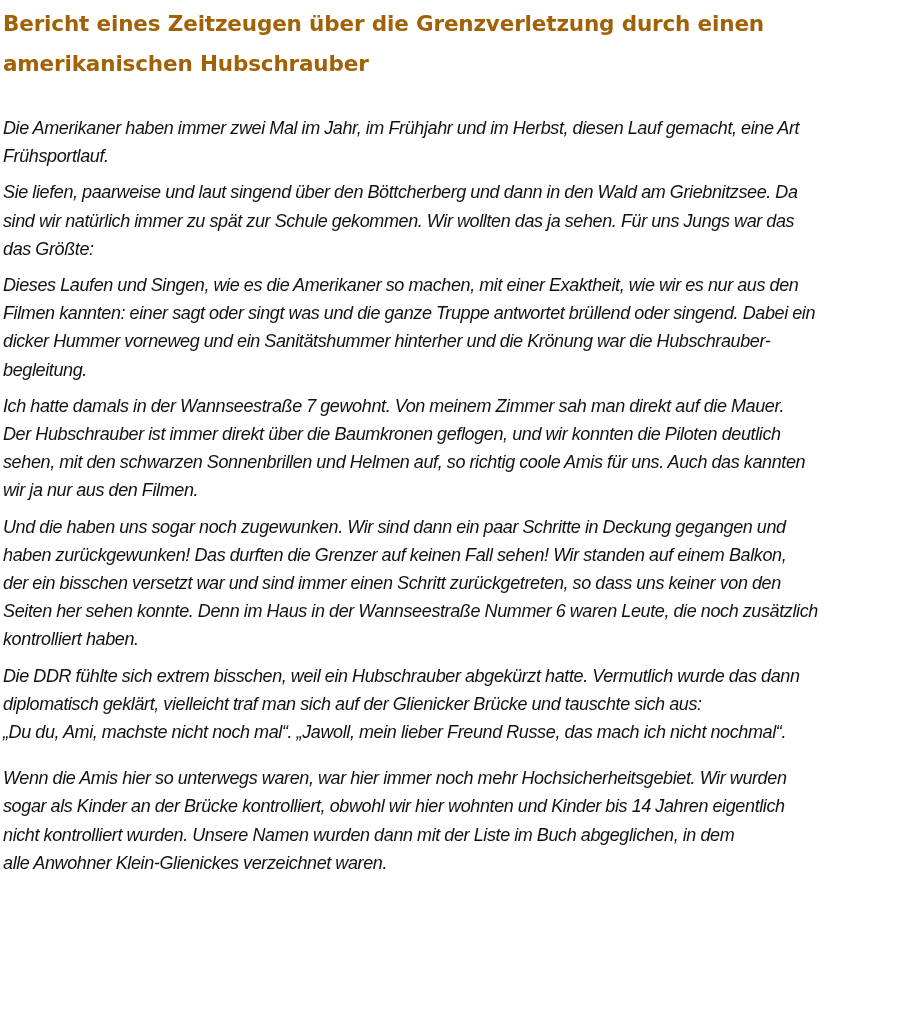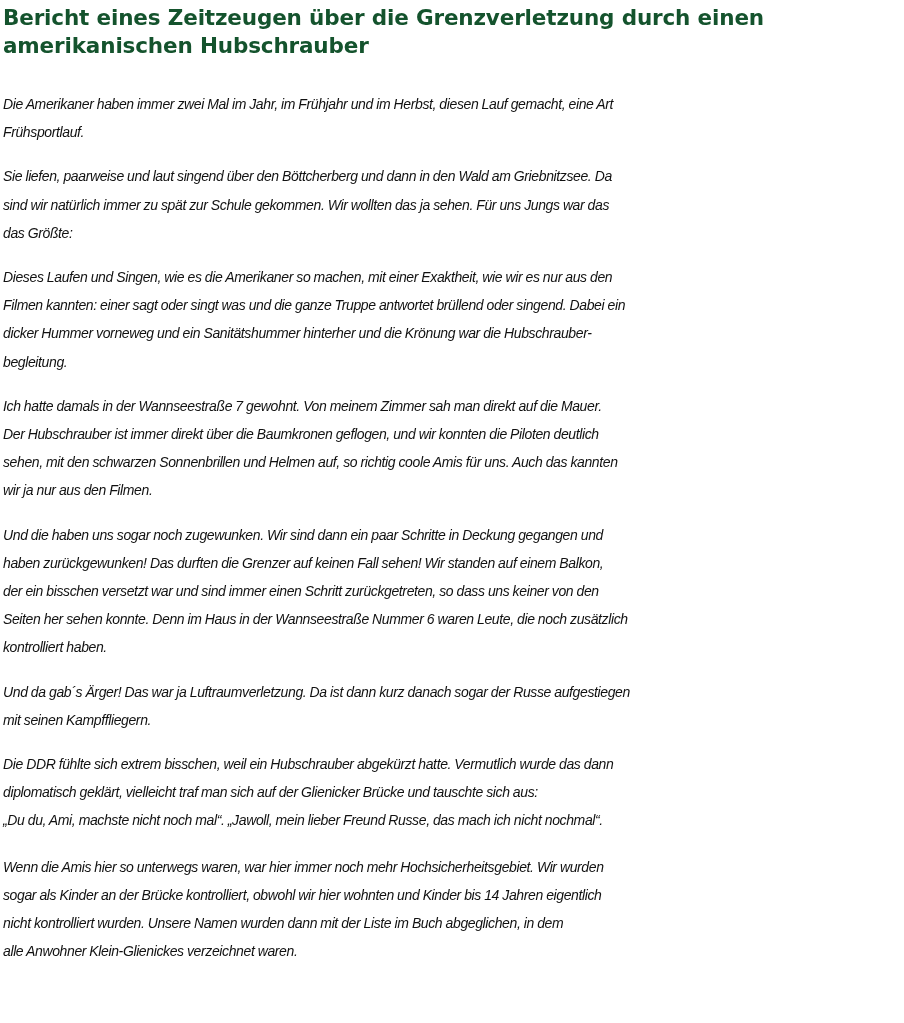--- a/index.html
+++ b/index.html
@@ -19,43 +19,43 @@
     height: 1023px;
     box-sizing: border-box;
     padding: 4px 2px 0 3px;
     background: #ffffff;
   }
   .doc-title {
     font-family: "DejaVu Sans", sans-serif;
     font-weight: bold;
     font-style: normal;
     font-size: 21.5px;
-    line-height: 28px;
+    line-height: 40px;
     letter-spacing: -0.15px;
-    color: #14532d;
+    color: #a16207;
     margin: 0;
     padding: 0;
     white-space: pre-line;
   }
   .body-block {
     margin-top: 30px;
   }
   .para {
     font-family: "Liberation Sans", sans-serif;
     font-style: italic;
     font-weight: normal;
-    font-size: 14px;
+    font-size: 18px;
     line-height: 28.2px;
     letter-spacing: -0.38px;
     color: #111111;
     margin: 0 0 0 0;
     white-space: pre-line;
     word-spacing: -0.2px;
   }
-  .para + .para { margin-top: 16px; }
+  .para + .para { margin-top: 8px; }
   .para.gap-before { margin-top: 18px; }
 </style>
 </head>
 <body>
 
 <div class="page">
 
   <h1 class="doc-title">Bericht eines Zeitzeugen über die Grenzverletzung durch einen
 amerikanischen Hubschrauber</h1>
 
@@ -78,22 +78,20 @@
 sehen, mit den schwarzen Sonnenbrillen und Helmen auf, so richtig coole Amis für uns. Auch das kannten
 wir ja nur aus den Filmen.</p>
 
     <p class="para">Und die haben uns sogar noch zugewunken. Wir sind dann ein paar Schritte in Deckung gegangen und
 haben zurückgewunken! Das durften die Grenzer auf keinen Fall sehen! Wir standen auf einem Balkon,
 der ein bisschen versetzt war und sind immer einen Schritt zurückgetreten, so dass uns keiner von den
 Seiten her sehen konnte. Denn im Haus in der Wannseestraße Nummer 6 waren Leute, die noch zusätzlich
 kontrolliert haben.</p>
 
 
-    <p class="para">Und da gab´s Ärger! Das war ja Luftraumverletzung. Da ist dann kurz danach sogar der Russe aufgestiegen
-mit seinen Kampffliegern.</p>
 
     <p class="para">Die DDR fühlte sich extrem bisschen, weil ein Hubschrauber abgekürzt hatte. Vermutlich wurde das dann
 diplomatisch geklärt, vielleicht traf man sich auf der Glienicker Brücke und tauschte sich aus:
 „Du du, Ami, machste nicht noch mal“. „Jawoll, mein lieber Freund Russe, das mach ich nicht nochmal“.</p>
 
     <p class="para gap-before">Wenn die Amis hier so unterwegs waren, war hier immer noch mehr Hochsicherheitsgebiet. Wir wurden
 sogar als Kinder an der Brücke kontrolliert, obwohl wir hier wohnten und Kinder bis 14 Jahren eigentlich
 nicht kontrolliert wurden. Unsere Namen wurden dann mit der Liste im Buch abgeglichen, in dem
 alle Anwohner Klein-Glienickes verzeichnet waren.</p>
 

